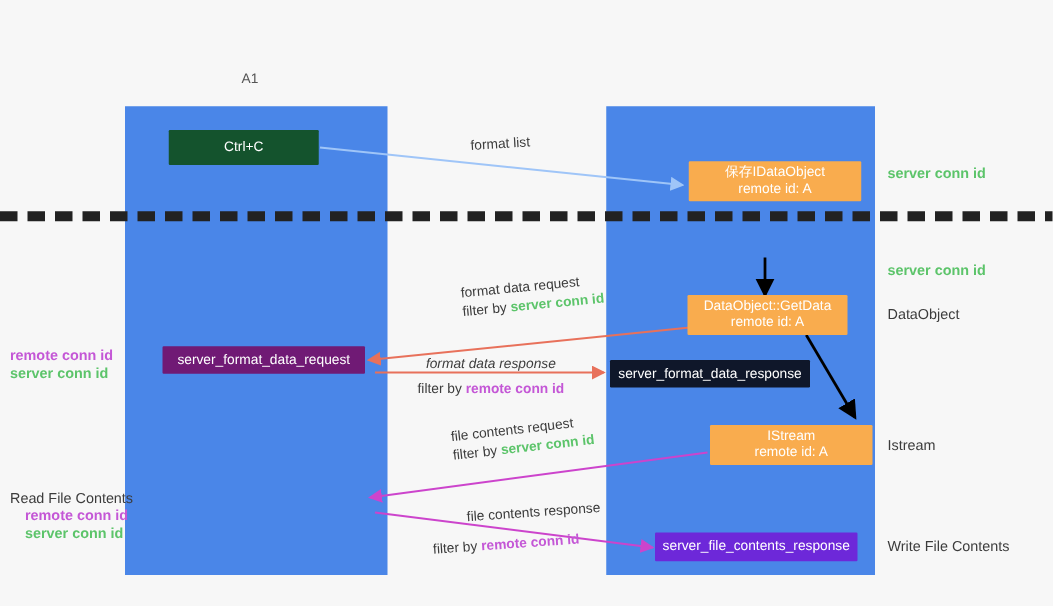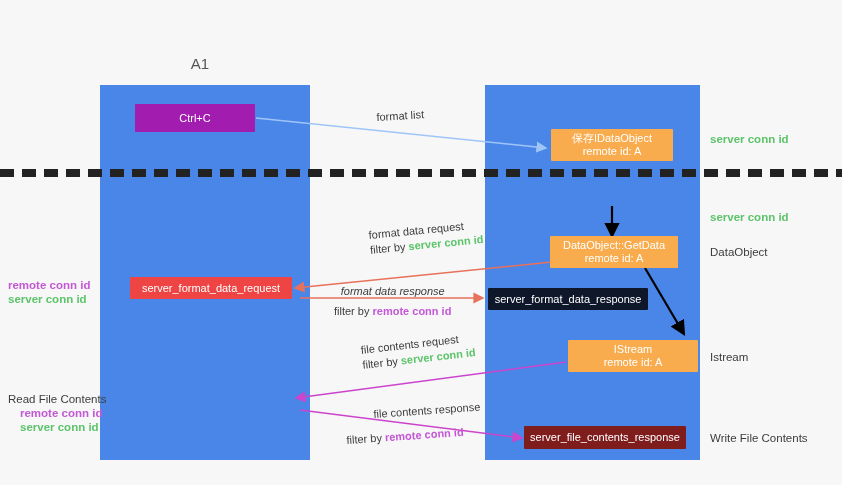--- a/index.html
+++ b/index.html
@@ -14,21 +14,21 @@
 
   
   #title{
     position:absolute;left:0;top:8px;width:842px;
     text-align:center;color:#3c3c3c;font-size:15px;line-height:19px;
   }
 
   
   .lane-head{
     position:absolute;text-align:center;color:#555;
-    font-size:15px;line-height:13px;width:160px;
+    font-size:11px;line-height:13px;width:160px;
   }
   #head-a1{left:120px;top:57px;}
   #head-b1{left:505px;top:57px;}
   .lane-head .lh-main{display:block;}
   .lane-head .lh-sub{display:block;}
 
   
   .lane{position:absolute;top:85px;height:375px;background:#4a86e8;}
   #lane-a1{left:100px;width:210px;}
   #lane-b1{left:485px;width:215px;}
@@ -103,50 +103,50 @@
 
     <line x1="300" y1="298" x2="483" y2="298" stroke="#e8715b" stroke-width="1.6" marker-end="url(#ah-red)"></line>
 
     <line x1="645" y1="268" x2="684" y2="334" stroke="#000000" stroke-width="2.2" marker-end="url(#ah-blk)"></line>
 
     <line x1="566" y1="362" x2="296" y2="398" stroke="#cc44cc" stroke-width="1.6" marker-end="url(#ah-mag)"></line>
 
     <line x1="300" y1="410" x2="522" y2="438" stroke="#cc44cc" stroke-width="1.6" marker-end="url(#ah-mag)"></line>
   </svg>
 
-  <div class="box green" style="left: 135px; top: 104px; width: 120px; height: 28px; background: #a21caf;">
+  <div class="box green" style="left: 135px; top: 104px; width: 120px; height: 28px; background: #14532d;">
     <span>Ctrl+C</span>
   </div>
 
-  <div class="box orange" style="left: 551px; top: 129px; width: 122px; height: 32px; background: rgb(249, 172, 78);">
+  <div class="box orange" style="left: 551px; top: 129px; width: 138px; height: 32px; background: rgb(249, 172, 78);">
     <span>保存IDataObject</span>
     <span class="l2">remote id: A</span>
   </div>
 
 
   <div class="box orange" style="left: 550px; top: 236px; width: 128px; height: 32px; background: rgb(249, 172, 78);">
     <span>DataObject::GetData</span>
     <span class="l2">remote id: A</span>
   </div>
 
-  <div class="box orange" style="left: 130px; top: 277px; width: 162px; height: 22px; background: #ef4444;">
+  <div class="box orange" style="left: 130px; top: 277px; width: 162px; height: 22px; background: #701a75;">
     <span>server_format_data_request</span>
   </div>
 
   <div class="box orange" style="left: 488px; top: 288px; width: 160px; height: 22px; background: #0f172a;">
     <span>server_format_data_response</span>
   </div>
 
   <div class="box orange" style="left: 568px; top: 340px; width: 130px; height: 32px; background: rgb(249, 172, 78);">
     <span>IStream</span>
     <span class="l2">remote id: A</span>
   </div>
 
 
-  <div class="box orange" style="left: 524px; top: 426px; width: 162px; height: 23px; background: #7f1d1d;">
+  <div class="box orange" style="left: 524px; top: 426px; width: 162px; height: 23px; background: #6d28d9;">
     <span>server_file_contents_response</span>
   </div>
 
   <div id="divider">
       <div class="seg" style="left: 0px; background: rgb(34, 34, 34);"></div>
       <div class="seg" style="left: 22px; background: rgb(34, 34, 34);"></div>
       <div class="seg" style="left: 44px; background: rgb(34, 34, 34);"></div>
       <div class="seg" style="left: 66px; background: rgb(34, 34, 34);"></div>
       <div class="seg" style="left: 88px; background: rgb(34, 34, 34);"></div>
       <div class="seg" style="left: 110px; background: rgb(34, 34, 34);"></div>

